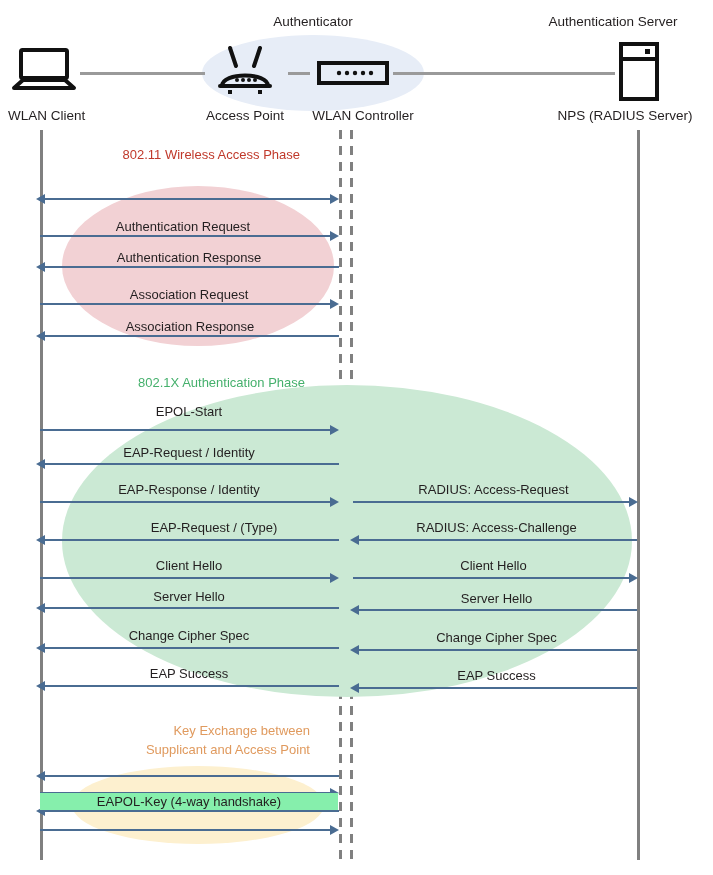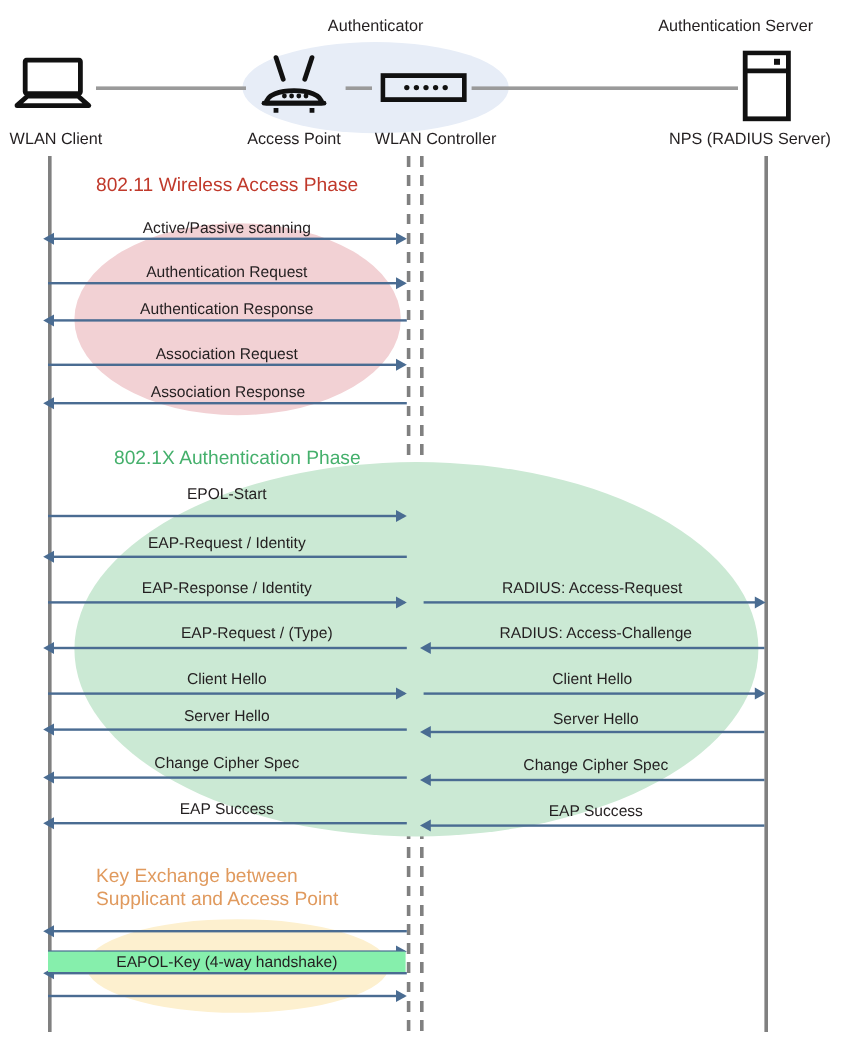--- a/index.html
+++ b/index.html
@@ -31,21 +31,21 @@
     background:repeating-linear-gradient(to bottom,#808080 0px,#808080 9px,rgba(255,255,255,0) 9px,rgba(255,255,255,0) 16px);
   }
 
   
   .blob{position:absolute;border-radius:50%;}
   .blob-80211{left:62px;top:186px;width:272px;height:160px;background:#f2d1d4;}
   .blob-8021x{left:62px;top:385px;width:570px;height:312px;background:#cbe9d4;}
   .blob-key{left:72px;top:766px;width:252px;height:78px;background:#fdf0cf;}
 
   
-  .phase-label{position:absolute;font-size:16px;white-space:nowrap;text-align:left;line-height:19px;}
+  .phase-label{position:absolute;font-size:13px;white-space:nowrap;text-align:right;line-height:19px;}
 
   
   .msg{position:absolute;height:2px;background:#4a6c92;}
   .arrowhead{position:absolute;width:0;height:0;}
   .arrow-right{border-top:5px solid transparent;border-bottom:5px solid transparent;border-left:9px solid #4a6c92;}
   .arrow-left{border-top:5px solid transparent;border-bottom:5px solid transparent;border-right:9px solid #4a6c92;}
   .msg-label{position:absolute;font-size:13px;white-space:nowrap;text-align:center;color:#231f20;}
 </style>
 </head>
 <body>
@@ -114,25 +114,24 @@
 
   <div class="blob blob-80211"></div>
   <div class="blob blob-8021x"></div>
   <div class="blob blob-key"></div>
 
   <div class="phase-label" style="left:80px;top:145px;width:220px;color:#c0392b;">802.11 Wireless Access Phase</div>
 
   <div class="msg" style="left:44px;top:198px;width:293px;"></div>
   <div class="arrowhead arrow-left" style="left:36px;top:194px;"></div>
   <div class="arrowhead arrow-right" style="left:330px;top:194px;"></div>
-  <div class="msg-label" style="left:40px;top:182px;width:298px;">Active/Passive scanning</div>
 
   <div class="msg" style="left:40px;top:235px;width:297px;"></div>
   <div class="arrowhead arrow-right" style="left:330px;top:231px;"></div>
-  <div class="msg-label" style="left:40px;top:219px;width:298px;">Authentication Request</div>
+  <div class="msg-label" style="left:24px;top:219px;width:298px;padding-left:10px;">Authentication Request</div>
 
   <div class="msg" style="left:44px;top:266px;width:295px;"></div>
   <div class="arrowhead arrow-left" style="left:36px;top:262px;"></div>
   <div class="msg-label" style="left:40px;top:250px;width:298px;">Authentication Response</div>
 
   <div class="msg" style="left:40px;top:303px;width:297px;"></div>
   <div class="arrowhead arrow-right" style="left:330px;top:299px;"></div>
   <div class="msg-label" style="left:40px;top:287px;width:298px;">Association Request</div>
 
   <div class="msg" style="left:44px;top:335px;width:295px;"></div>

